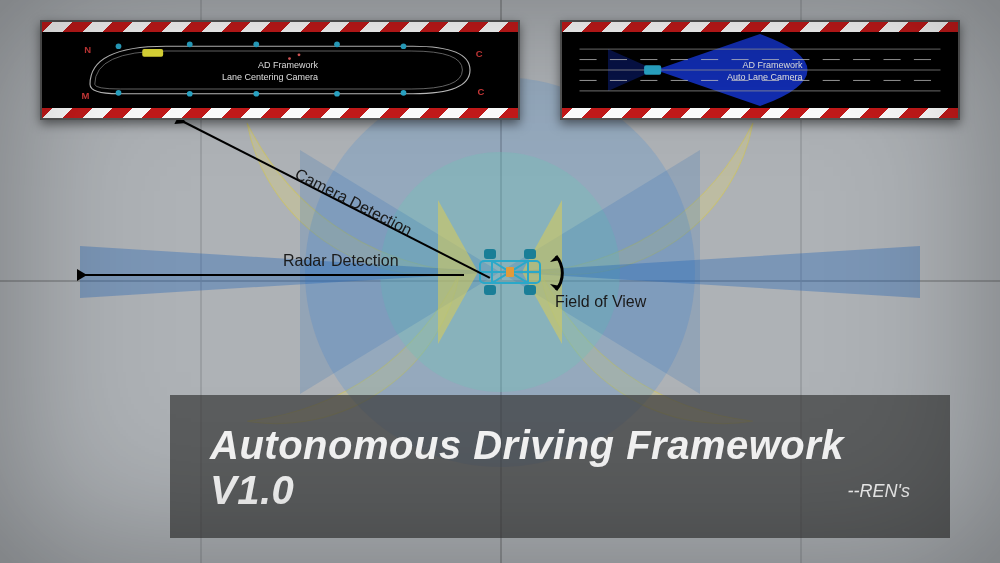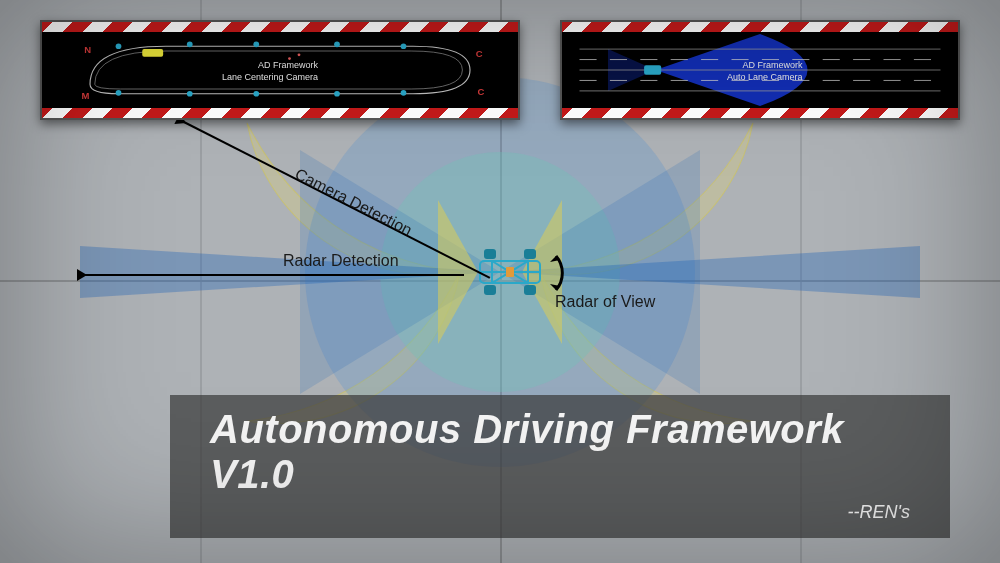--- a/index.html
+++ b/index.html
@@ -58,24 +58,24 @@
   .arrow.radarA { left:78px; top:274px; width:386px; }
   .arrow.radarA::after { left:-1px; right:auto; transform:none; border-right:none; border-left:10px solid #000; }
   .arrow.camA { left:178px; top:118px; width:350px; transform:rotate(27deg); transform-origin:left center; }
   .arrow.camA::after { left:-1px; right:auto; transform:none; border-right:none; border-left:10px solid #000; }
   .fovArc { position:absolute; left:548px; top:248px; width:50px; height:50px; }
 
   
   .titlecard {
     position:absolute; left:170px; right:50px; top:395px; bottom:25px;
     background:rgba(60,60,60,.72); color:#f5f5f5;
-    padding:12px 40px 0 40px;
+    padding:28px 40px 0 40px;
   }
   .titlecard h1 { font-style:italic; font-weight:700; font-size:40px; letter-spacing:.5px; }
-  .titlecard .by { position:absolute; right:40px; top:86px; font-style:italic; font-size:18px;margin-top:21px; }
+  .titlecard .by { position:absolute; right:40px; top:86px; font-style:italic; font-size:18px; }
 
 </style>
 </head>
 <body>
 
 <div class="stage">
 
   <svg class="svglayer" viewBox="0 0 1000 563">
 
     <g fill="#e7d770" fill-opacity="0.28" stroke="#d8c942" stroke-opacity="0.5" stroke-width="1">
@@ -131,21 +131,21 @@
   <div class="fovArc">
     <svg viewBox="0 0 50 50">
       <path d="M8 8 A 26 26 0 0 1 8 42" fill="none" stroke="#000" stroke-width="3"></path>
       <path d="M8 8 l-6 6 l10 -2 z" fill="#000"></path>
       <path d="M8 42 l-6 -6 l10 2 z" fill="#000"></path>
     </svg>
   </div>
 
   <div class="anno camera">Camera Detection</div>
   <div class="anno radar">Radar Detection</div>
-  <div class="anno fov">Radar of View</div>
+  <div class="anno fov">Field of View</div>
 
   <div class="panel leftpanel">
     <div class="stripes top"></div>
       <div class="stripes bot"></div>
     <div class="inner">
       <svg viewBox="0 0 480 80" width="100%" height="100%">
         <path d="M40 55 Q40 15 120 15 L380 15 Q440 15 440 40 Q440 65 380 65 L70 65 Q40 65 40 55 Z" fill="none" stroke="#bfbfbf" stroke-width="1.2"></path>
         <path d="M45 55 Q45 20 120 20 L378 20 Q432 20 432 40 Q432 60 378 60 L72 60 Q45 60 45 55 Z" fill="none" stroke="#8a8a8a" stroke-width="0.8"></path>
 
         <g fill="#2aa8c9">

